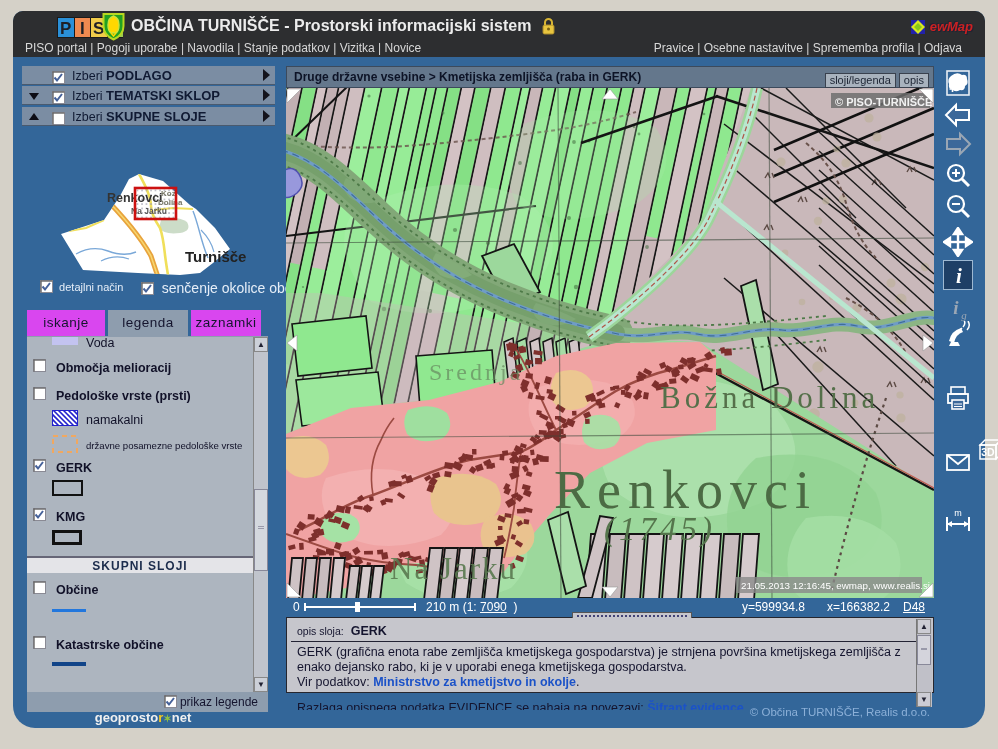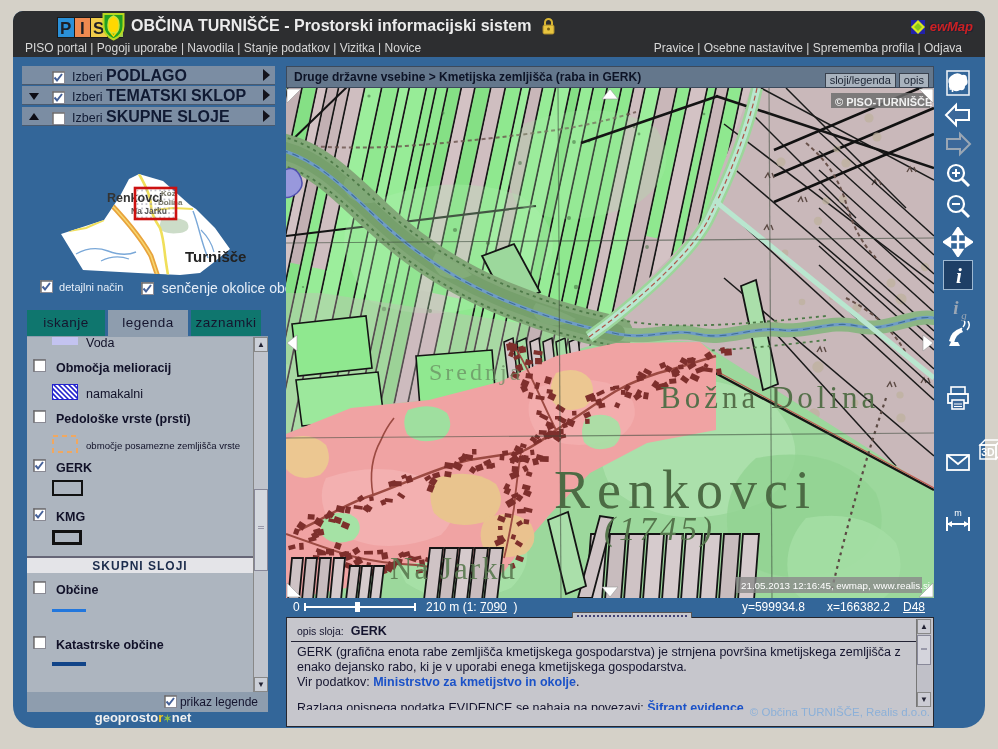--- a/index.html
+++ b/index.html
@@ -6,33 +6,33 @@
 body { background:#d5d1c8; font-family:"Liberation Sans", sans-serif; position:relative; overflow:hidden; }
 #app { position:absolute; left:13px; top:11px; width:972px; height:717px; background:#336699; border-radius:10px 10px 22px 22px; }
 #hdr { position:absolute; left:0; top:0; width:972px; height:46px; background:#2d2e30; border-radius:10px 10px 0 0; }
 #logo { position:absolute; left:12px; top:6px; font-size:0;padding-left:32px; }
 .pbox { display:inline-block; width:16.5px; height:21px; text-align:center; font-weight:bold; font-size:17px; color:#1e2026; line-height:21px; border:1px solid #1a1a1a; border-right:none; }
 #title { position:absolute; left:118px; top:6px; font-size:16px; font-weight:bold; color:#ececec; }
 #menuL { position:absolute; left:12px; top:30px; font-size:12px; color:#d8d8d8; }
 #menuR { position:absolute; right:23px; top:30px; font-size:12px; color:#d8d8d8; }
 #ewmap { position:absolute; right:12px; top:8px; font-size:13px; font-weight:bold; font-style:italic; color:#cc2222; text-shadow:1px 1px 0 #223, -1px -1px 0 #223; }
 .srow { position:absolute; left:9px; width:253px; height:19px; background:#7b8da3; border-bottom:1px solid #4a5a6e; color:#101a33; font-size:12.5px; line-height:19px; }
-.srow b { font-size:16px;margin-top:20px; }
+.srow b { font-size:13px;margin-top:20px; }
 .srow .arr { position:absolute; right:5px; top:3px; width:0; height:0; border-left:7px solid #13131c; border-top:6px solid transparent; border-bottom:6px solid transparent; }
-.tab { position:absolute; top:299px; height:26px; background:#0f766e; color:#15152e; font-size:13.5px; text-align:center; line-height:26px; letter-spacing:0.5px; }
+.tab { position:absolute; top:299px; height:26px; background:#d946ef; color:#15152e; font-size:13.5px; text-align:center; line-height:26px; letter-spacing:0.5px; }
 #legendbox { position:absolute; left:14px; top:325px; width:241px; height:376px; background:#8e9dae; }
 #legendinner { position:absolute; left:0px; top:1px; width:226px; height:355px; background:#adb5bf; overflow:hidden; }
 .litem { position:relative; font-size:12.5px; color:#111128; white-space:nowrap; }
 #geop { position:absolute; left:0; bottom:3px; width:260px; text-align:center; color:#f0f0f0; font-weight:bold; font-size:13px; }
 #maphdr { position:absolute; left:273px; top:55px; width:648px; height:22px; background:#64778c; border:1px solid #3c4a5c; color:#0d1326; font-size:12px; font-weight:bold; line-height:20px; padding-left:7px; }
 .mbtn { display:inline-block; background:#a8b2bd; border:1px solid #39414e; color:#1c2433; font-size:11px; font-weight:normal; line-height:13px; padding:0 4px; margin-left:3px; }
 #mapwrap { position:absolute; left:273px; top:77px; width:648px; height:510px; }
 .ticon { position:absolute; left:930px; width:30px; height:30px; }
 #scalerow { position:absolute; left:273px; top:587px; width:650px; height:17px; color:#fff; font-size:12px; }
-#infopanel { position:absolute; left:273px; top:606px; width:648px; height:110px; background:#c6c6cc; border:1px solid #26262e; color:#14142e; font-size:12.5px; overflow:visible; }
+#infopanel { position:absolute; left:273px; top:606px; width:648px; height:76px; background:#c6c6cc; border:1px solid #26262e; color:#14142e; font-size:12.5px; overflow:visible; }
 #botbar { position:absolute; left:0; bottom:0; width:972px; height:22px; color:#8cb0d8; font-size:11.5px; text-align:right; }
 a.lnk { color:#1b52c8; font-weight:bold; text-decoration:none; }
 </style></head><body>
 <div id="app">
 
 <div id="hdr">
 <div id="logo">
 <span class="pbox" style="background:#2a90d8">P</span>
 <span class="pbox" style="background:#ef8a50">I</span>
 <span class="pbox" style="background:#f0cc4a">S</span>
@@ -147,49 +147,49 @@
           <span style="position:absolute;left:59px;top:-1px">Voda</span>
         </div>
         <div class="litem" style="height:25px;padding-top:6px">
           <span style="position:absolute;left:6px;top:4px"><svg width="13" height="13" viewBox="0 0 13 13" style="vertical-align:-2px">
               <rect x="0.5" y="0.5" width="12" height="12" fill="#fff" stroke="#8a8a94"></rect>
               <rect x="0.5" y="0.5" width="12" height="1.2" fill="#666"></rect>
               <rect x="0.5" y="0.5" width="1.2" height="12" fill="#666"></rect>
             </svg></span>
           <b style="position:absolute;left:29px">Območja melioracij</b>
         </div>
+        <div class="litem" style="height:26px;padding-top:9px">
+          <span style="position:absolute;left:6px;top:7px"><svg width="13" height="13" viewBox="0 0 13 13" style="vertical-align:-2px">
+              <rect x="0.5" y="0.5" width="12" height="12" fill="#fff" stroke="#8a8a94"></rect>
+              <rect x="0.5" y="0.5" width="12" height="1.2" fill="#666"></rect>
+              <rect x="0.5" y="0.5" width="1.2" height="12" fill="#666"></rect>
+            </svg></span>
+          <b style="position:absolute;left:29px;top:9px">Pedološke vrste (prsti)</b>
+        </div>
         <div class="litem" style="height:23px;padding-top:4px">
           <span style="position:absolute;left:25px"><svg width="26" height="16" style="vertical-align:middle">
               <rect x="0.5" y="0.5" width="25" height="15" fill="#fff" stroke="#2222cc"></rect>
               <g stroke="#2222cc" stroke-width="1.6">
                 <line x1="-14" y1="0" x2="2" y2="16"></line>
                 <line x1="-9" y1="0" x2="7" y2="16"></line>
                 <line x1="-4" y1="0" x2="12" y2="16"></line>
                 <line x1="1" y1="0" x2="17" y2="16"></line>
                 <line x1="6" y1="0" x2="22" y2="16"></line>
                 <line x1="11" y1="0" x2="27" y2="16"></line>
                 <line x1="16" y1="0" x2="32" y2="16"></line>
                 <line x1="21" y1="0" x2="37" y2="16"></line>
               </g>
             </svg></span>
           <span style="position:absolute;left:59px;top:7px">namakalni</span>
         </div>
-        <div class="litem" style="height:26px;padding-top:9px">
-          <span style="position:absolute;left:6px;top:7px"><svg width="13" height="13" viewBox="0 0 13 13" style="vertical-align:-2px">
-              <rect x="0.5" y="0.5" width="12" height="12" fill="#fff" stroke="#8a8a94"></rect>
-              <rect x="0.5" y="0.5" width="12" height="1.2" fill="#666"></rect>
-              <rect x="0.5" y="0.5" width="1.2" height="12" fill="#666"></rect>
-            </svg></span>
-          <b style="position:absolute;left:29px;top:9px">Pedološke vrste (prsti)</b>
-        </div>
         <div class="litem" style="height:25px;padding-top:6px">
           <span style="position:absolute;left:25px"><svg width="26" height="18" style="vertical-align:middle">
               <rect x="1" y="1" width="24" height="16" fill="none" stroke="#f0a860" stroke-width="2" stroke-dasharray="5,4"></rect>
             </svg></span>
-          <span style="position:absolute;left:59px;top:11px;font-size:9.6px">območje posamezne zemljišča vrste</span>
+          <span style="position:absolute;left:59px;top:11px;font-size:9.6px">državne posamezne pedološke vrste</span>
         </div>
         <div class="litem" style="height:23px;padding-top:7px">
           <span style="position:absolute;left:6px;top:5px"><svg width="13" height="13" viewBox="0 0 13 13" style="vertical-align:-2px">
               <rect x="0.5" y="0.5" width="12" height="12" fill="#fff" stroke="#8a8a94"></rect>
               <rect x="0.5" y="0.5" width="12" height="1.2" fill="#666"></rect>
               <rect x="0.5" y="0.5" width="1.2" height="12" fill="#666"></rect>
               <path d="M2.5,6.5 L5,9.5 L10,3" stroke="#46629a" stroke-width="2" fill="none"></path>
             </svg></span>
           <b style="position:absolute;left:29px;top:7px">GERK</b>
         </div>

